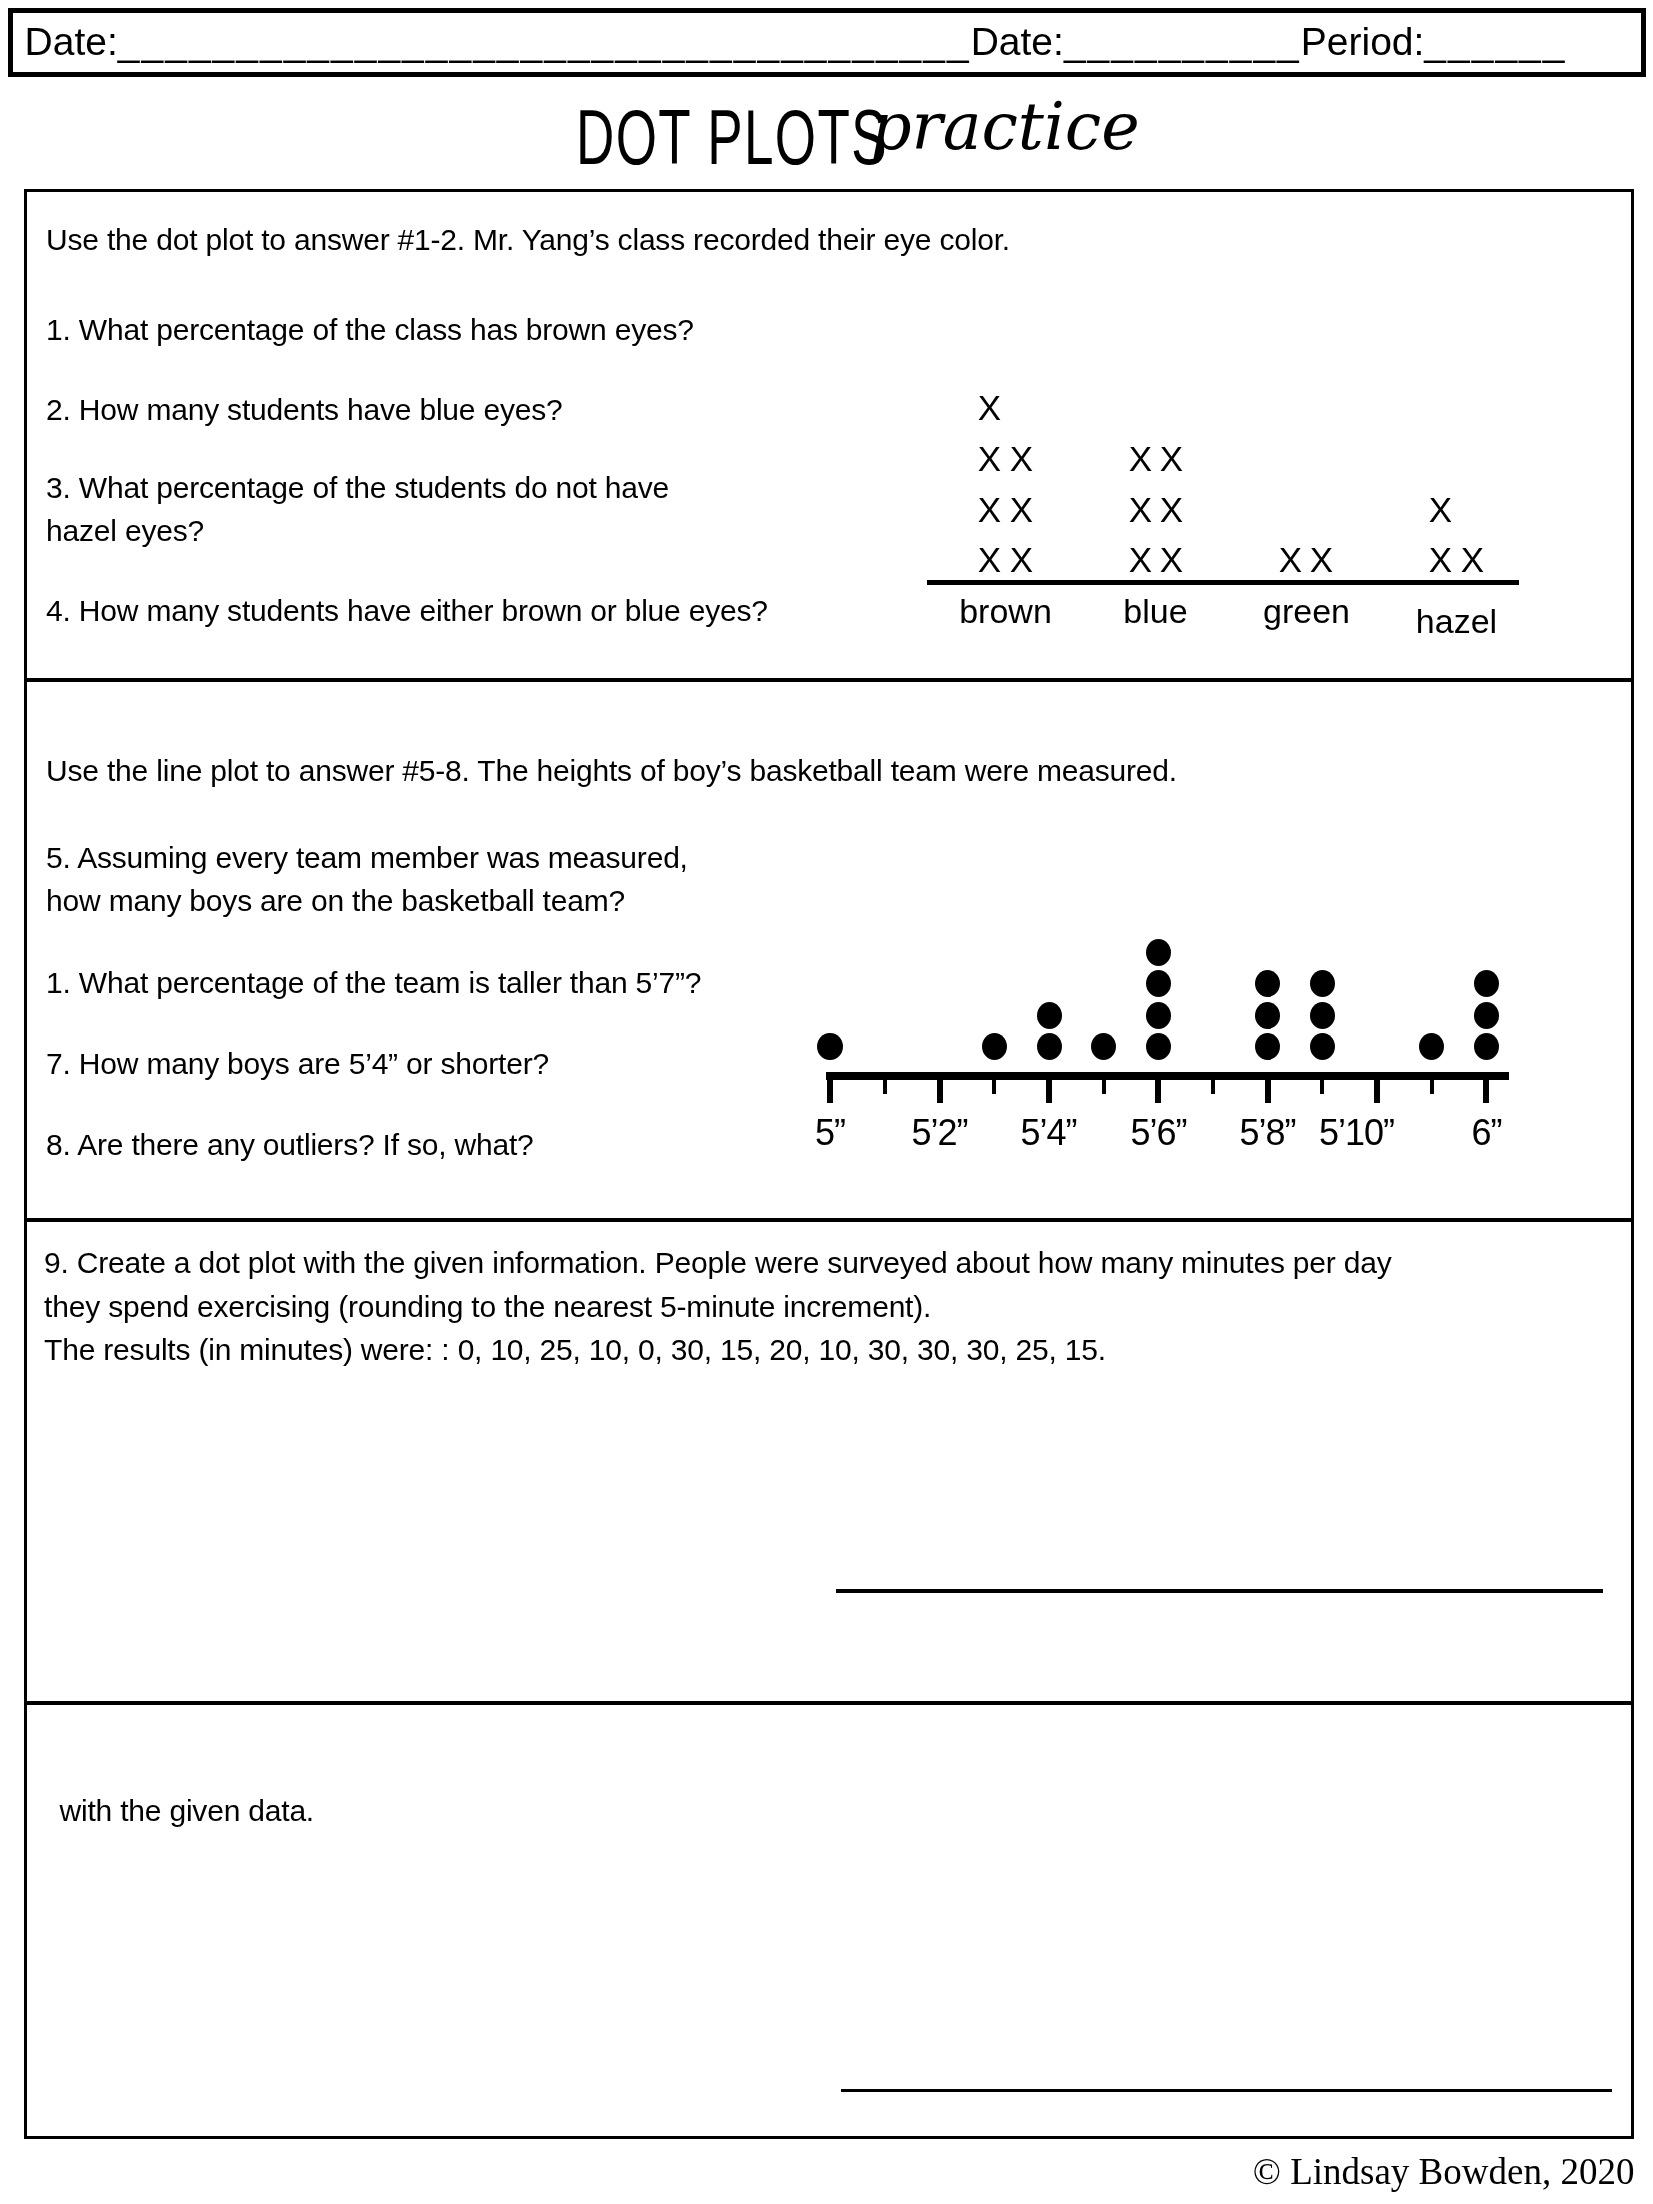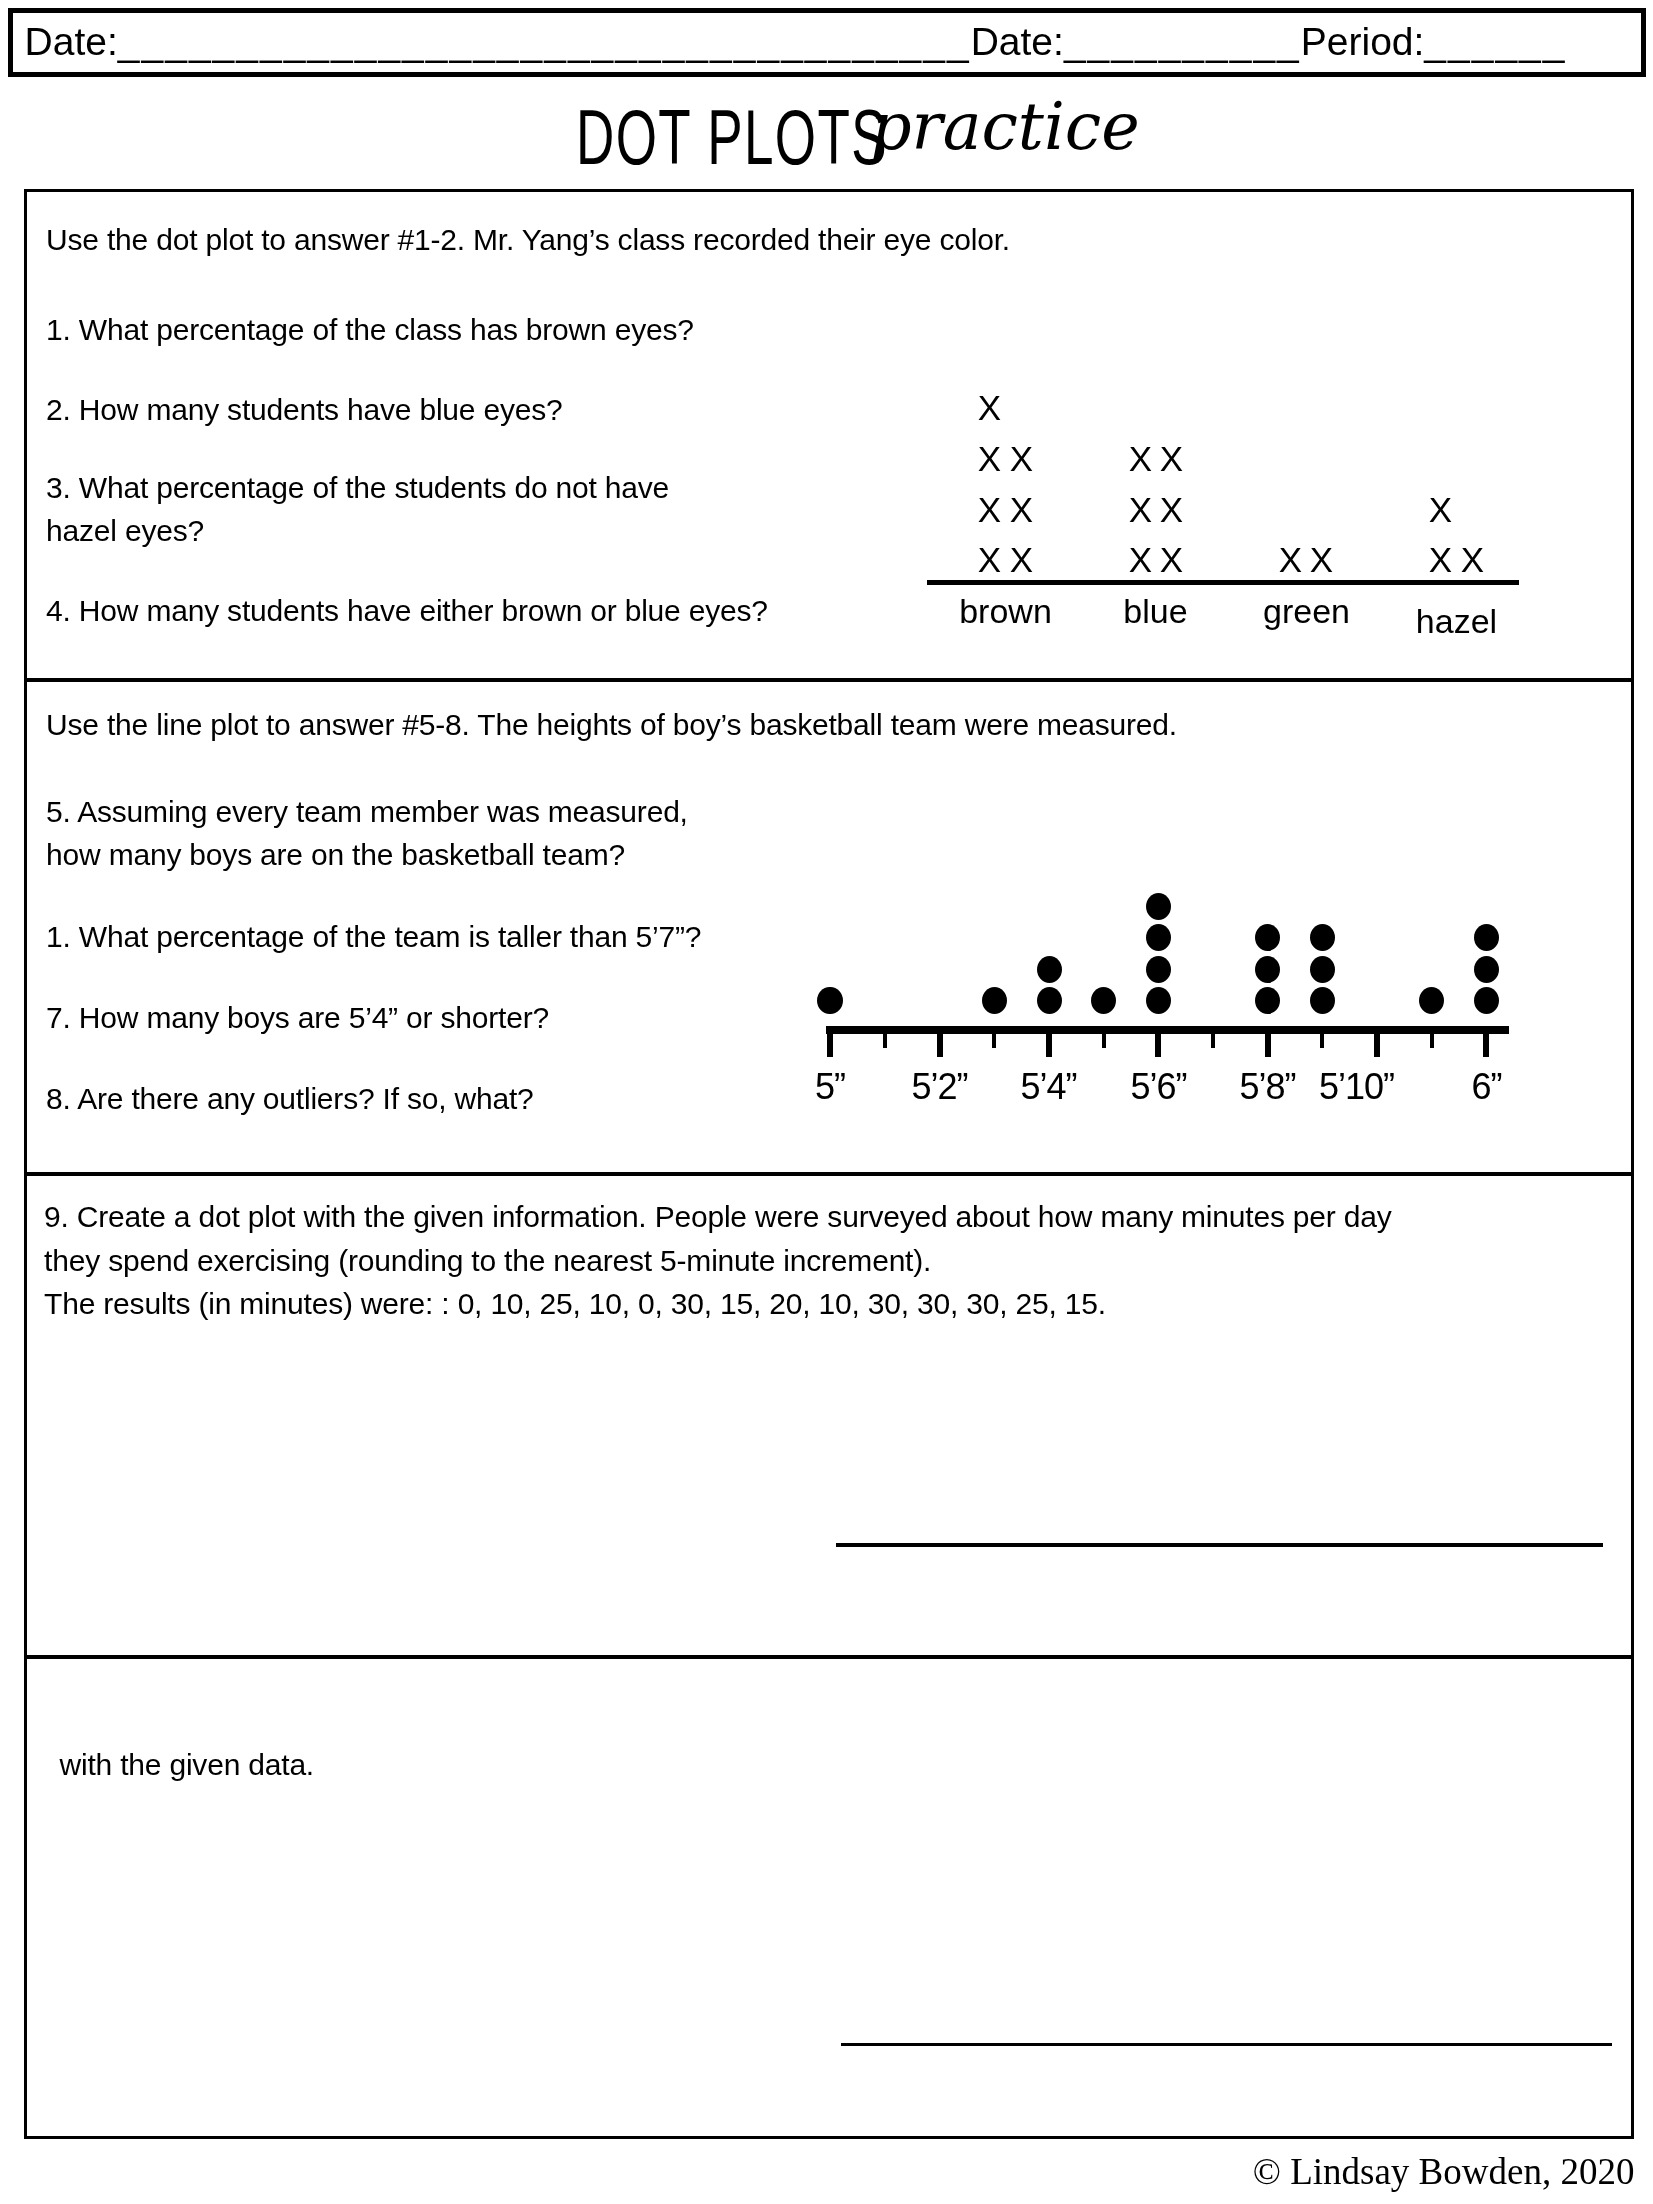--- a/index.html
+++ b/index.html
@@ -39,21 +39,21 @@
 
   
   .main-box {
     position: absolute; left: 23.5px; top: 189px;
     width: 1610px; height: 1950px;
     border: 3.9px solid #000; box-sizing: border-box;
     background: #fff;
   }
   .section { position: relative; width: 100%; }
   .sec1 { height: 486px; }
-  .sec2 { height: 490px; }
+  .sec2 { height: 490px; margin-top: 46px; }
   .sec3 { height: 479px; }
   .sec4 { height: 474px; }
   .divider { height: 3.9px; background: #000; width: 100%; }
 
   .q {
     position: absolute; left: 19.6px;
     font-size: 30px; letter-spacing: -0.2px;
     line-height: 43px; white-space: pre-wrap;
   }
   .script-word {

